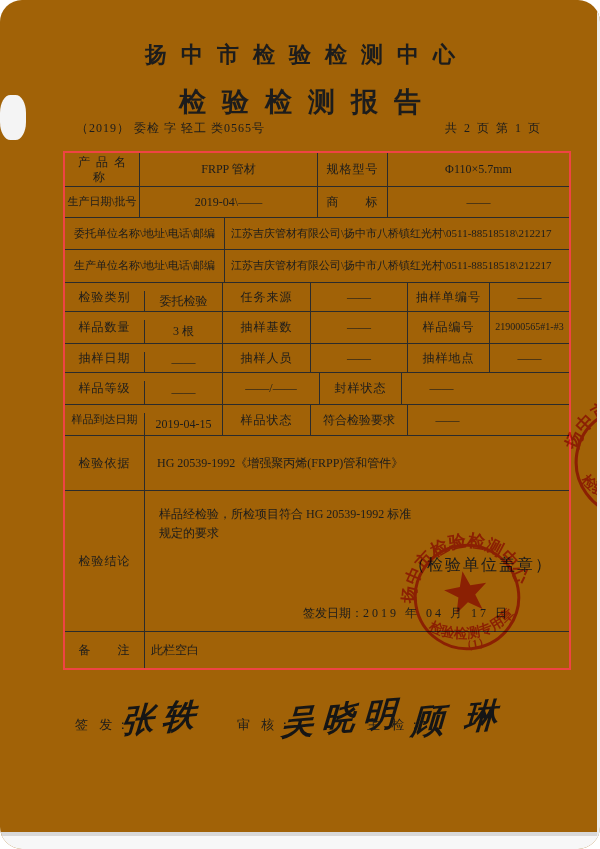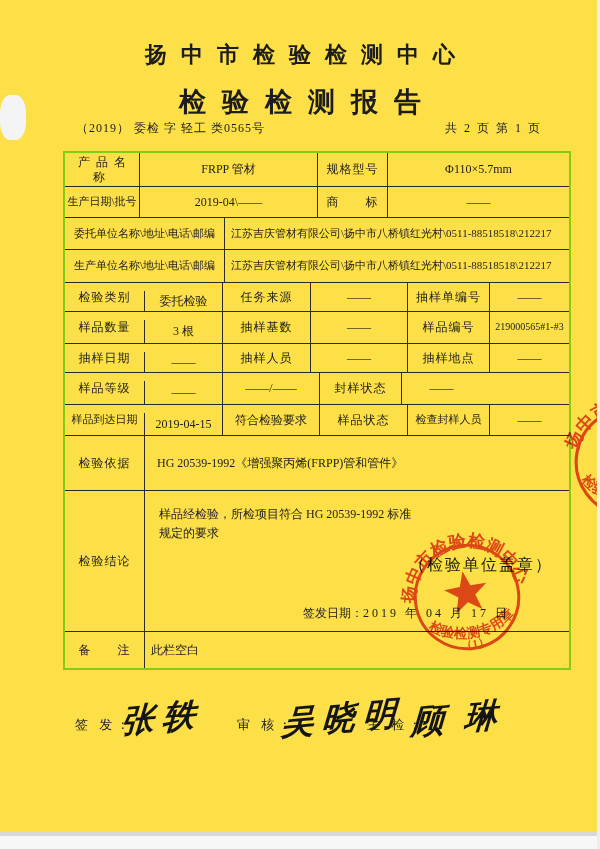--- a/index.html
+++ b/index.html
@@ -1,27 +1,27 @@
 <!DOCTYPE html>
 <html><head>
 <meta charset="utf-8">
 <style>
   html,body{margin:0;padding:0;}
   body{width:600px;height:849px;position:relative;background:#ffffff;overflow:hidden;}
-  .page{position:absolute;inset:0;background:#fde047;overflow:hidden;
-        font-family:"Liberation Serif","DejaVu Serif",serif;color:#1c1c1c;}
+  .page{position:absolute;inset:0;background:#a16207;overflow:hidden;
+        font-family:"Liberation Serif","DejaVu Serif",serif;color:#1c1c1c;border-radius:22px;}
   
   .org-title{position:absolute;top:40px;left:0;right:0;text-align:center;
              font-size:22px;font-weight:bold;letter-spacing:14px;text-indent:14px;}
   .report-title{position:absolute;top:84px;left:0;right:0;text-align:center;
                 font-size:27px;font-weight:bold;letter-spacing:16px;text-indent:16px;}
   .report-no{position:absolute;top:120px;left:76px;font-size:12px;letter-spacing:1px;}
   .page-info{position:absolute;top:120px;right:58px;font-size:12px;letter-spacing:2px;}
   
-  .tbl{position:absolute;left:63px;top:151px;width:504px;border:2px solid #84cc16;background:transparent;}
+  .tbl{position:absolute;left:63px;top:151px;width:504px;border:2px solid #ef4444;background:transparent;}
   .row{display:flex;border-top:1px solid #2b2b2b;}
   .row:first-child{border-top:none;}
   .c{box-sizing:border-box;display:flex;align-items:center;justify-content:center;
      text-align:center;font-size:12px;border-left:1px solid #2b2b2b;overflow:hidden;line-height:1.25;}
   .c:first-child{border-left:none;}
   .left{justify-content:flex-start;text-align:left;padding:0 6px;}
   .lab{letter-spacing:1px;}
   .sp{letter-spacing:6px;text-indent:6px;}
   .fz11{font-size:11px;letter-spacing:0;}
   .fz10{font-size:10px;letter-spacing:0;}
@@ -120,23 +120,22 @@
       <div class="c w6a lab">样品等级</div>
       <div class="c w6b">——</div>
       <div class="c w6d">——/——</div>
       <div class="c w6e lab">封样状态</div>
       <div class="c w6f">——</div>
     </div>
 
     <div class="row" style="height:30px">
       <div class="c w6a fz11">样品到达日期</div>
       <div class="c w6b">2019-04-15</div>
+      <div class="c w6c lab">样品状态</div>
       <div class="c w6d">符合检验要求</div>
-      <div class="c w6c lab">样品状态</div>
-      <div class="c w6e fz11">检查封样人员</div>
       <div class="c w6f">——</div>
     </div>
 
 
     <div class="row" style="height:54px">
       <div class="c wG lab">检验依据</div>
       <div class="c wH basis-val">HG 20539-1992《增强聚丙烯(FRPP)管和管件》</div>
     </div>
 
     <div class="row" style="height:140px">

